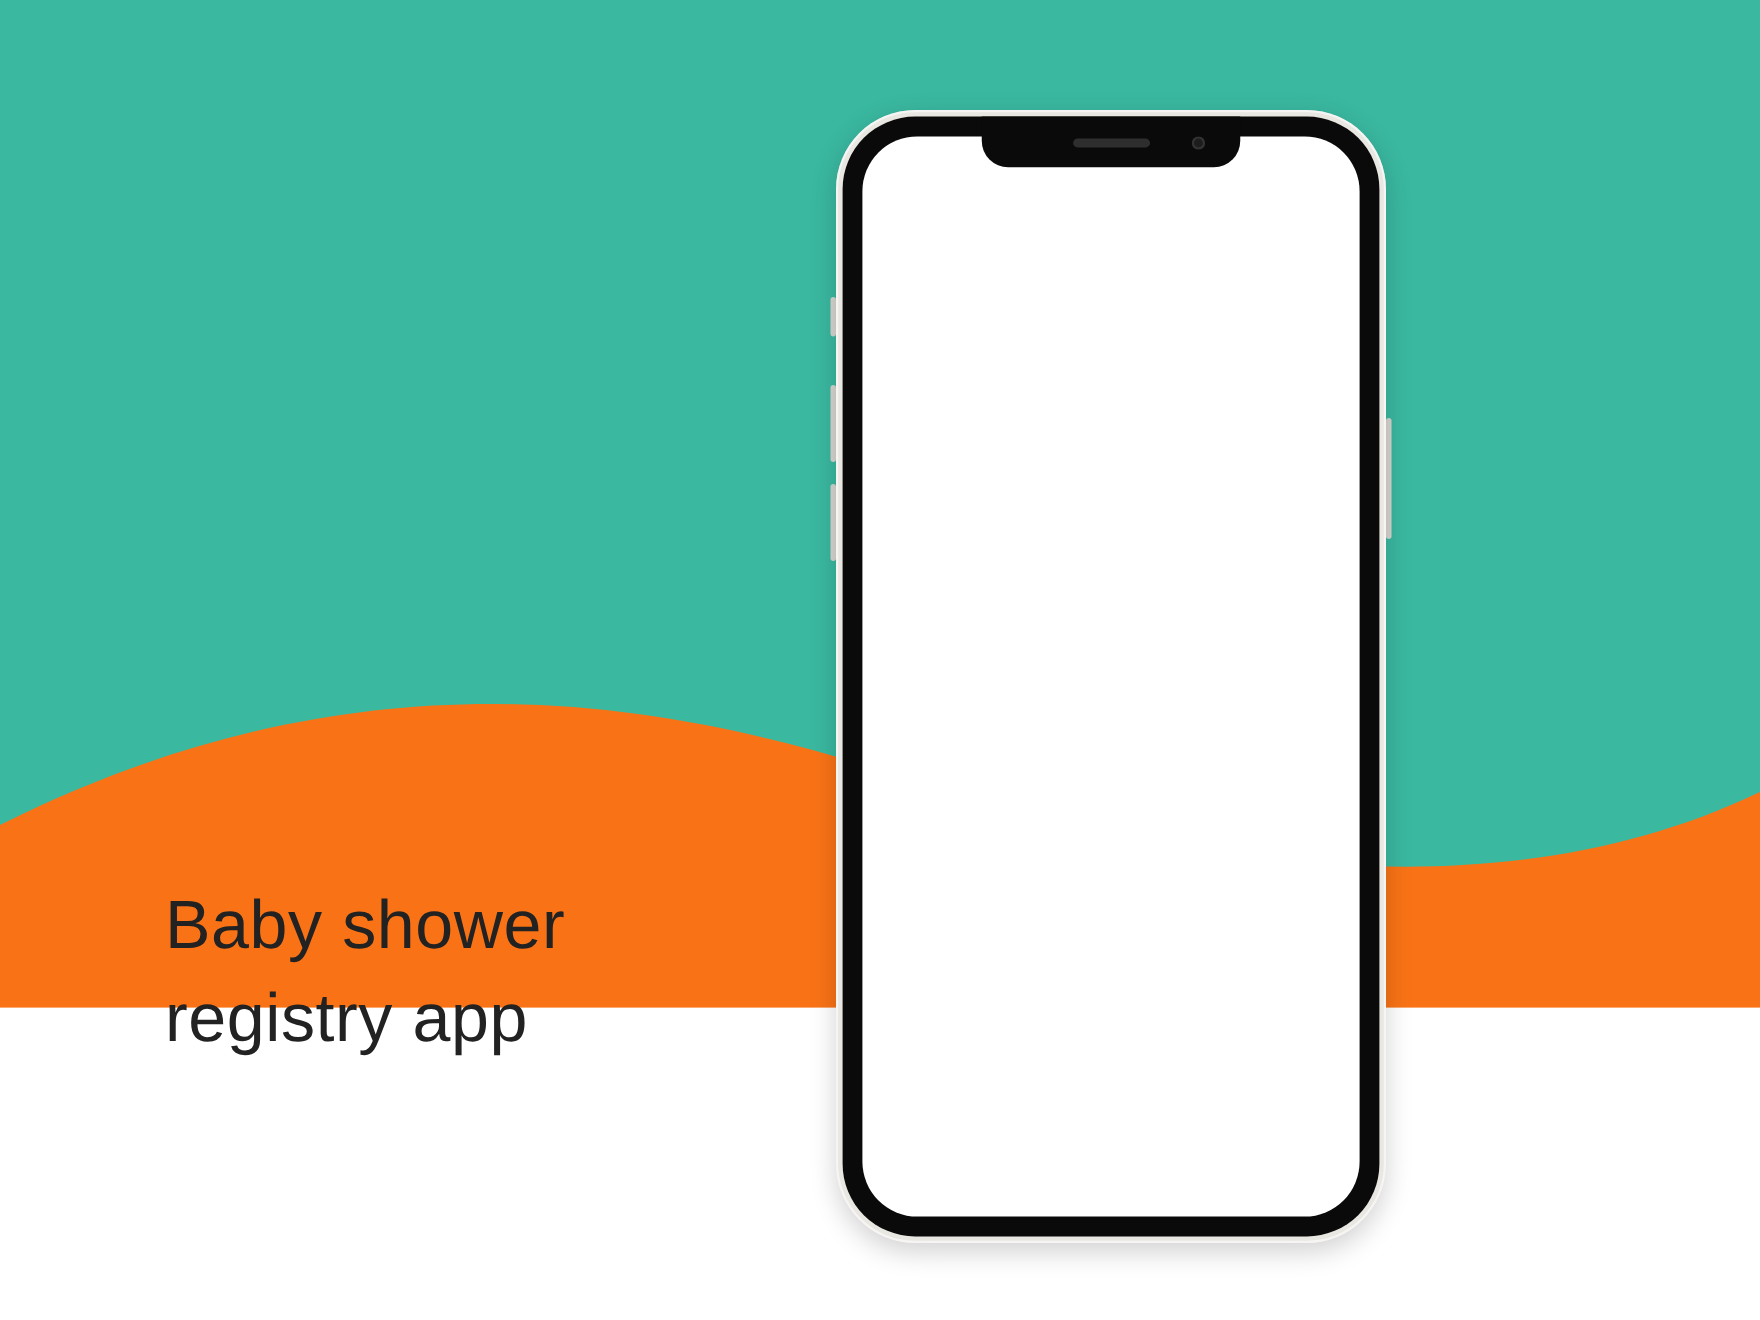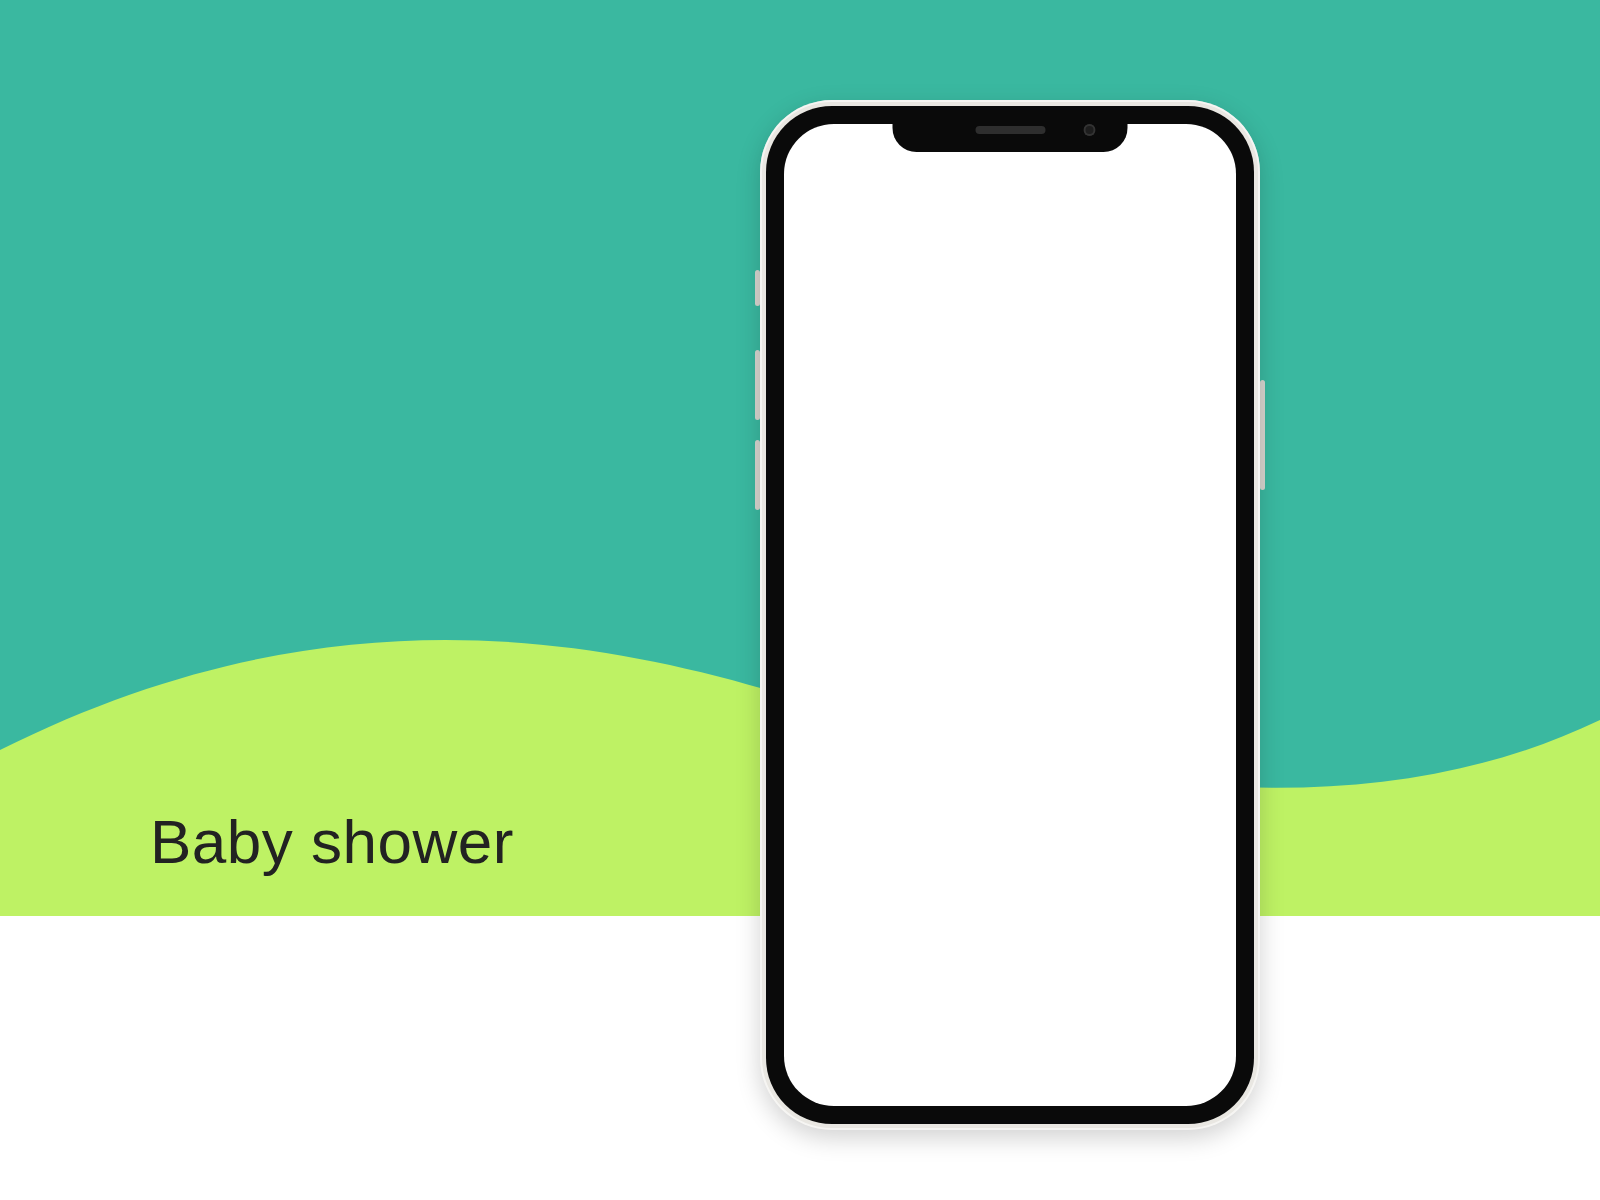--- a/index.html
+++ b/index.html
@@ -2,21 +2,21 @@
 <html><head>
 <meta charset="utf-8">
 <style>
   * { margin: 0; padding: 0; box-sizing: border-box; }
   html, body { width: 1600px; height: 1200px; overflow: hidden; font-family: Verdana, Geneva, sans-serif; background: #fff; }
 
   .stage {
     position: relative;
     width: 1600px;
     height: 916px;
-    background: #bef264;
+    background: #f97316;
   }
 
   
   .wave {
     position: absolute;
     top: 0;
     left: 0;
     width: 1600px;
     height: 1200px;
     pointer-events: none;
@@ -128,20 +128,21 @@
 <div class="stage">
 
   <svg class="wave" viewBox="0 0 1600 1200" preserveAspectRatio="none">
     <path d="M0,0 L1600,0 L1600,720
              C1350,840 1050,780 800,700
              C560,624 300,600 0,750 Z" fill="#3ab8a0"></path>
   </svg>
 
   <div class="title">
     <div>Baby shower</div>
+    <div>registry app</div>
   </div>
 
   <div class="phone-wrap">
     <div class="btn-side btn-silence"></div>
     <div class="btn-side btn-vol-up"></div>
     <div class="btn-side btn-vol-dn"></div>
     <div class="btn-side btn-power"></div>
 
     <div class="phone-outer"></div>
     <div class="phone-bezel"></div>

